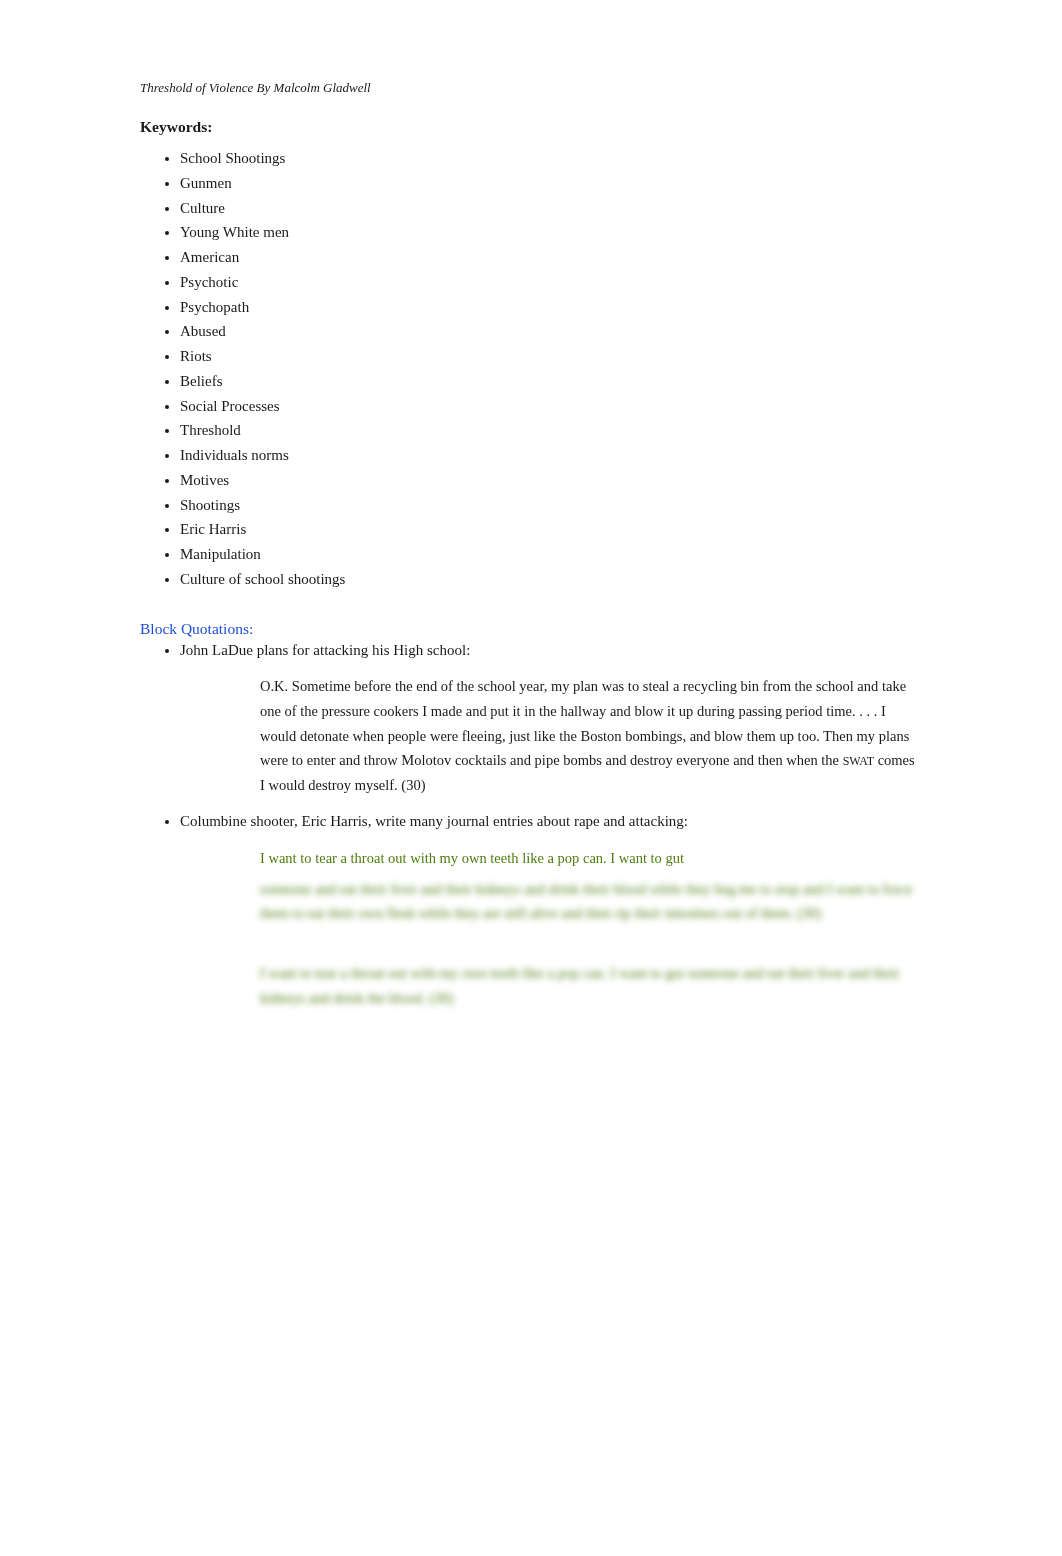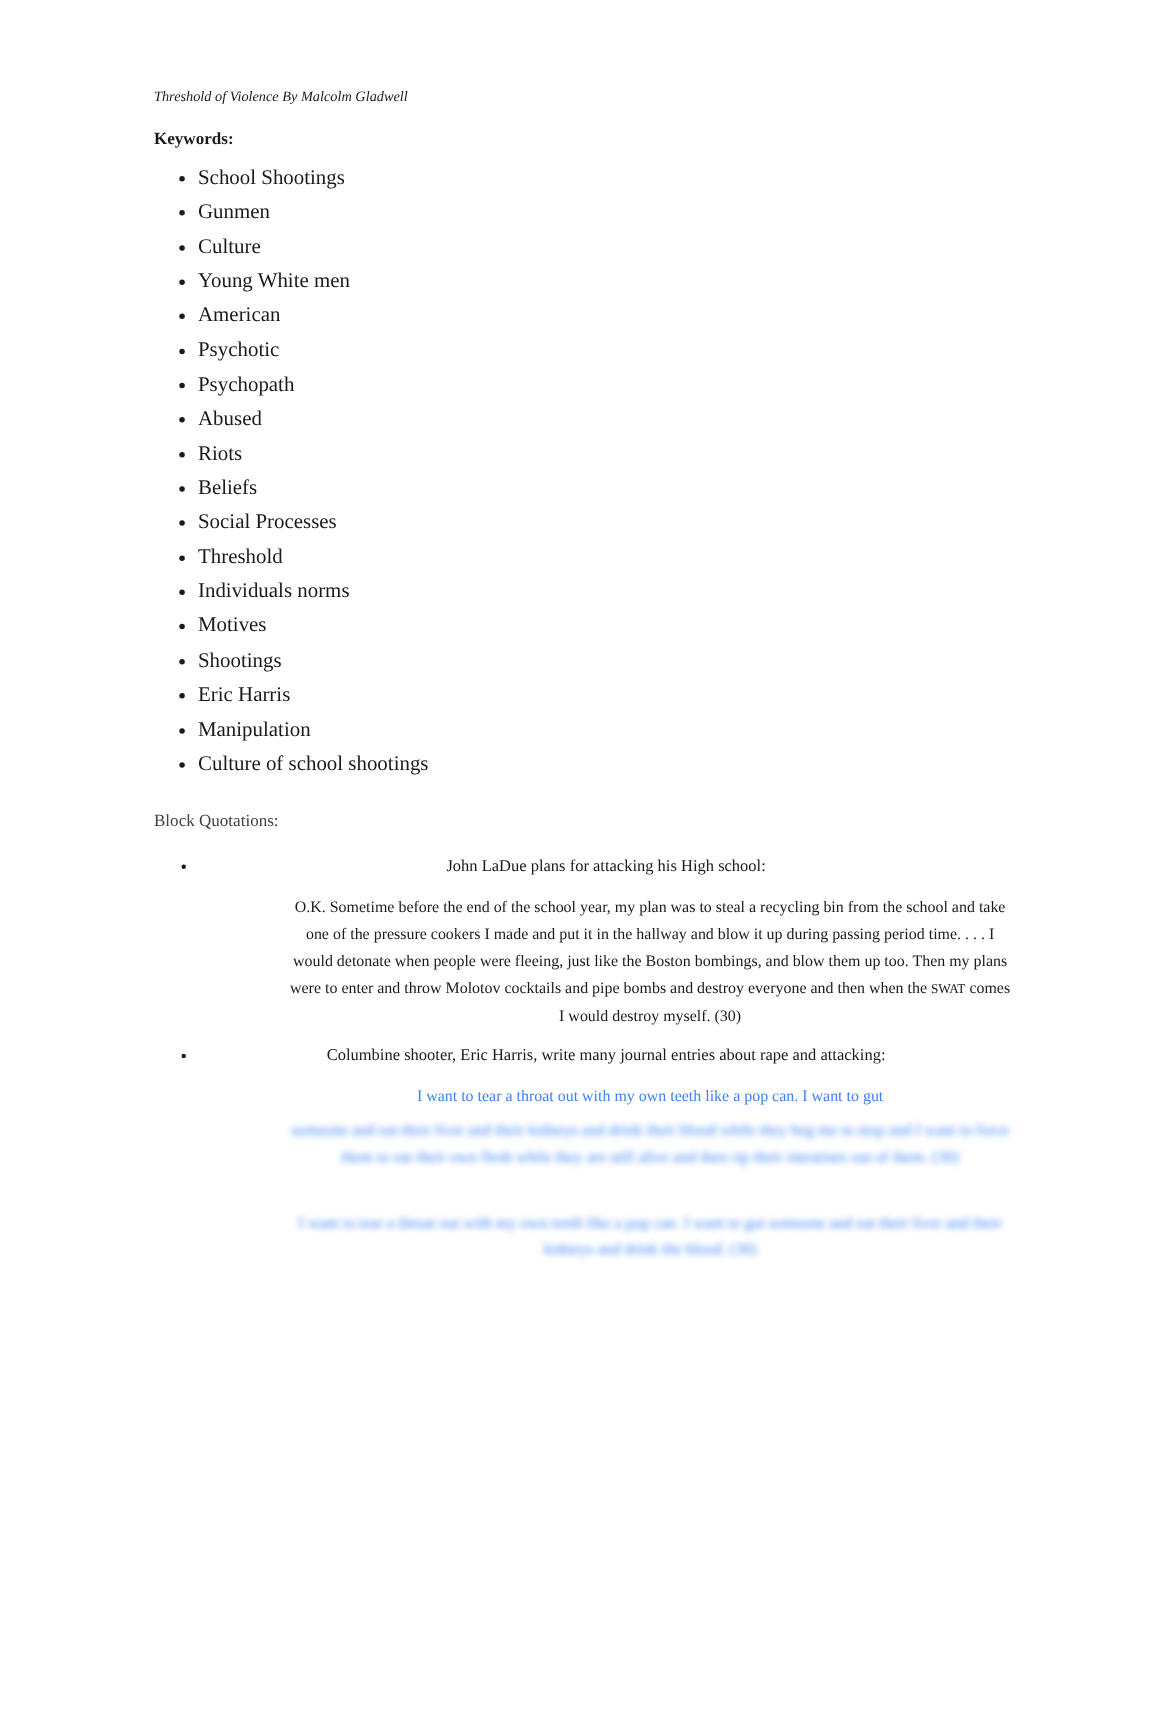--- a/index.html
+++ b/index.html
@@ -32,37 +32,36 @@
       color: #1a1a1a;
     }
 
     .keywords-list {
       list-style: disc;
       padding-left: 40px;
       margin-bottom: 28px;
     }
 
     .keywords-list li {
-      font-size: 19px;
+      font-size: 15px;
       line-height: 1.65;
       color: #1a1a1a;
     }
 
     .block-quotations-label {
       font-size: 15.5px;
       font-weight: normal;
-      margin-bottom: 20px;
-      color: #404040;
+      margin-bottom: 0;
+      color: #1d4ed8;
     }
 
     .block-list {
       list-style: disc;
       padding-left: 40px;
       margin-bottom: 20px;
-      text-align: center;
     }
 
     .block-list li {
       font-size: 15px;
       line-height: 1.65;
       color: #1a1a1a;
       margin-bottom: 8px;
     }
 
     .block-quote {
@@ -90,21 +89,21 @@
     }
 
     .second-bullet-quote {
       margin-left: 80px;
       margin-top: 12px;
     }
 
     .second-bullet-quote p {
       font-size: 14.5px;
       line-height: 1.7;
-      color: #3b82f6;
+      color: #4d7c0f;
       margin-bottom: 6px;
     }
   </style>
 </head>
 <body>
 
 <p class="title">Threshold of Violence By Malcolm Gladwell</p>
 
 <p class="section-label">Keywords:</p>
 

